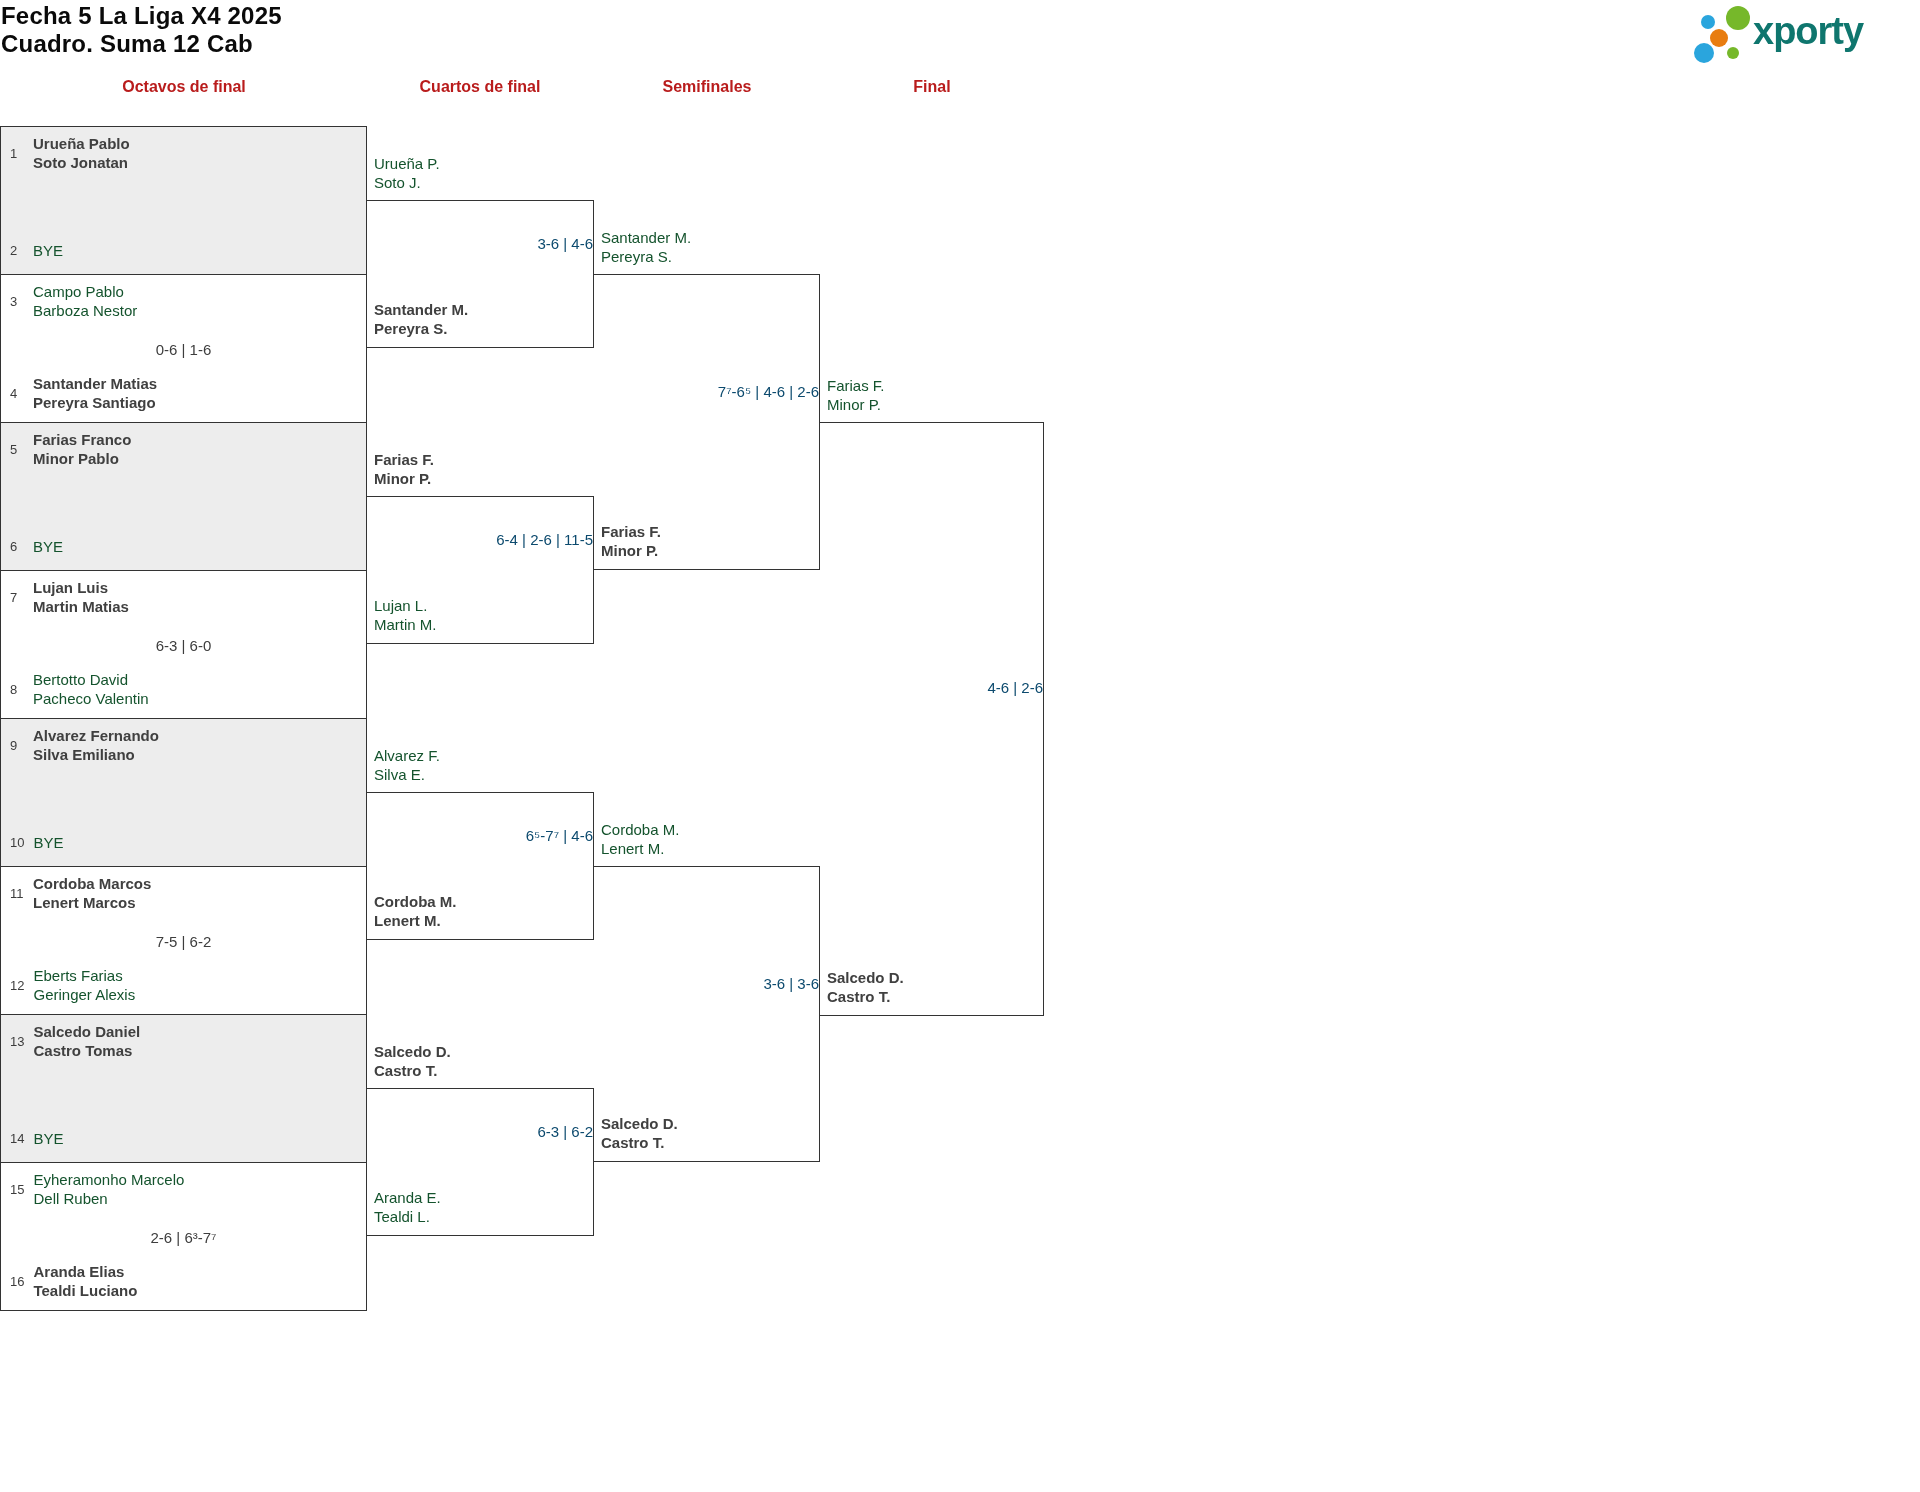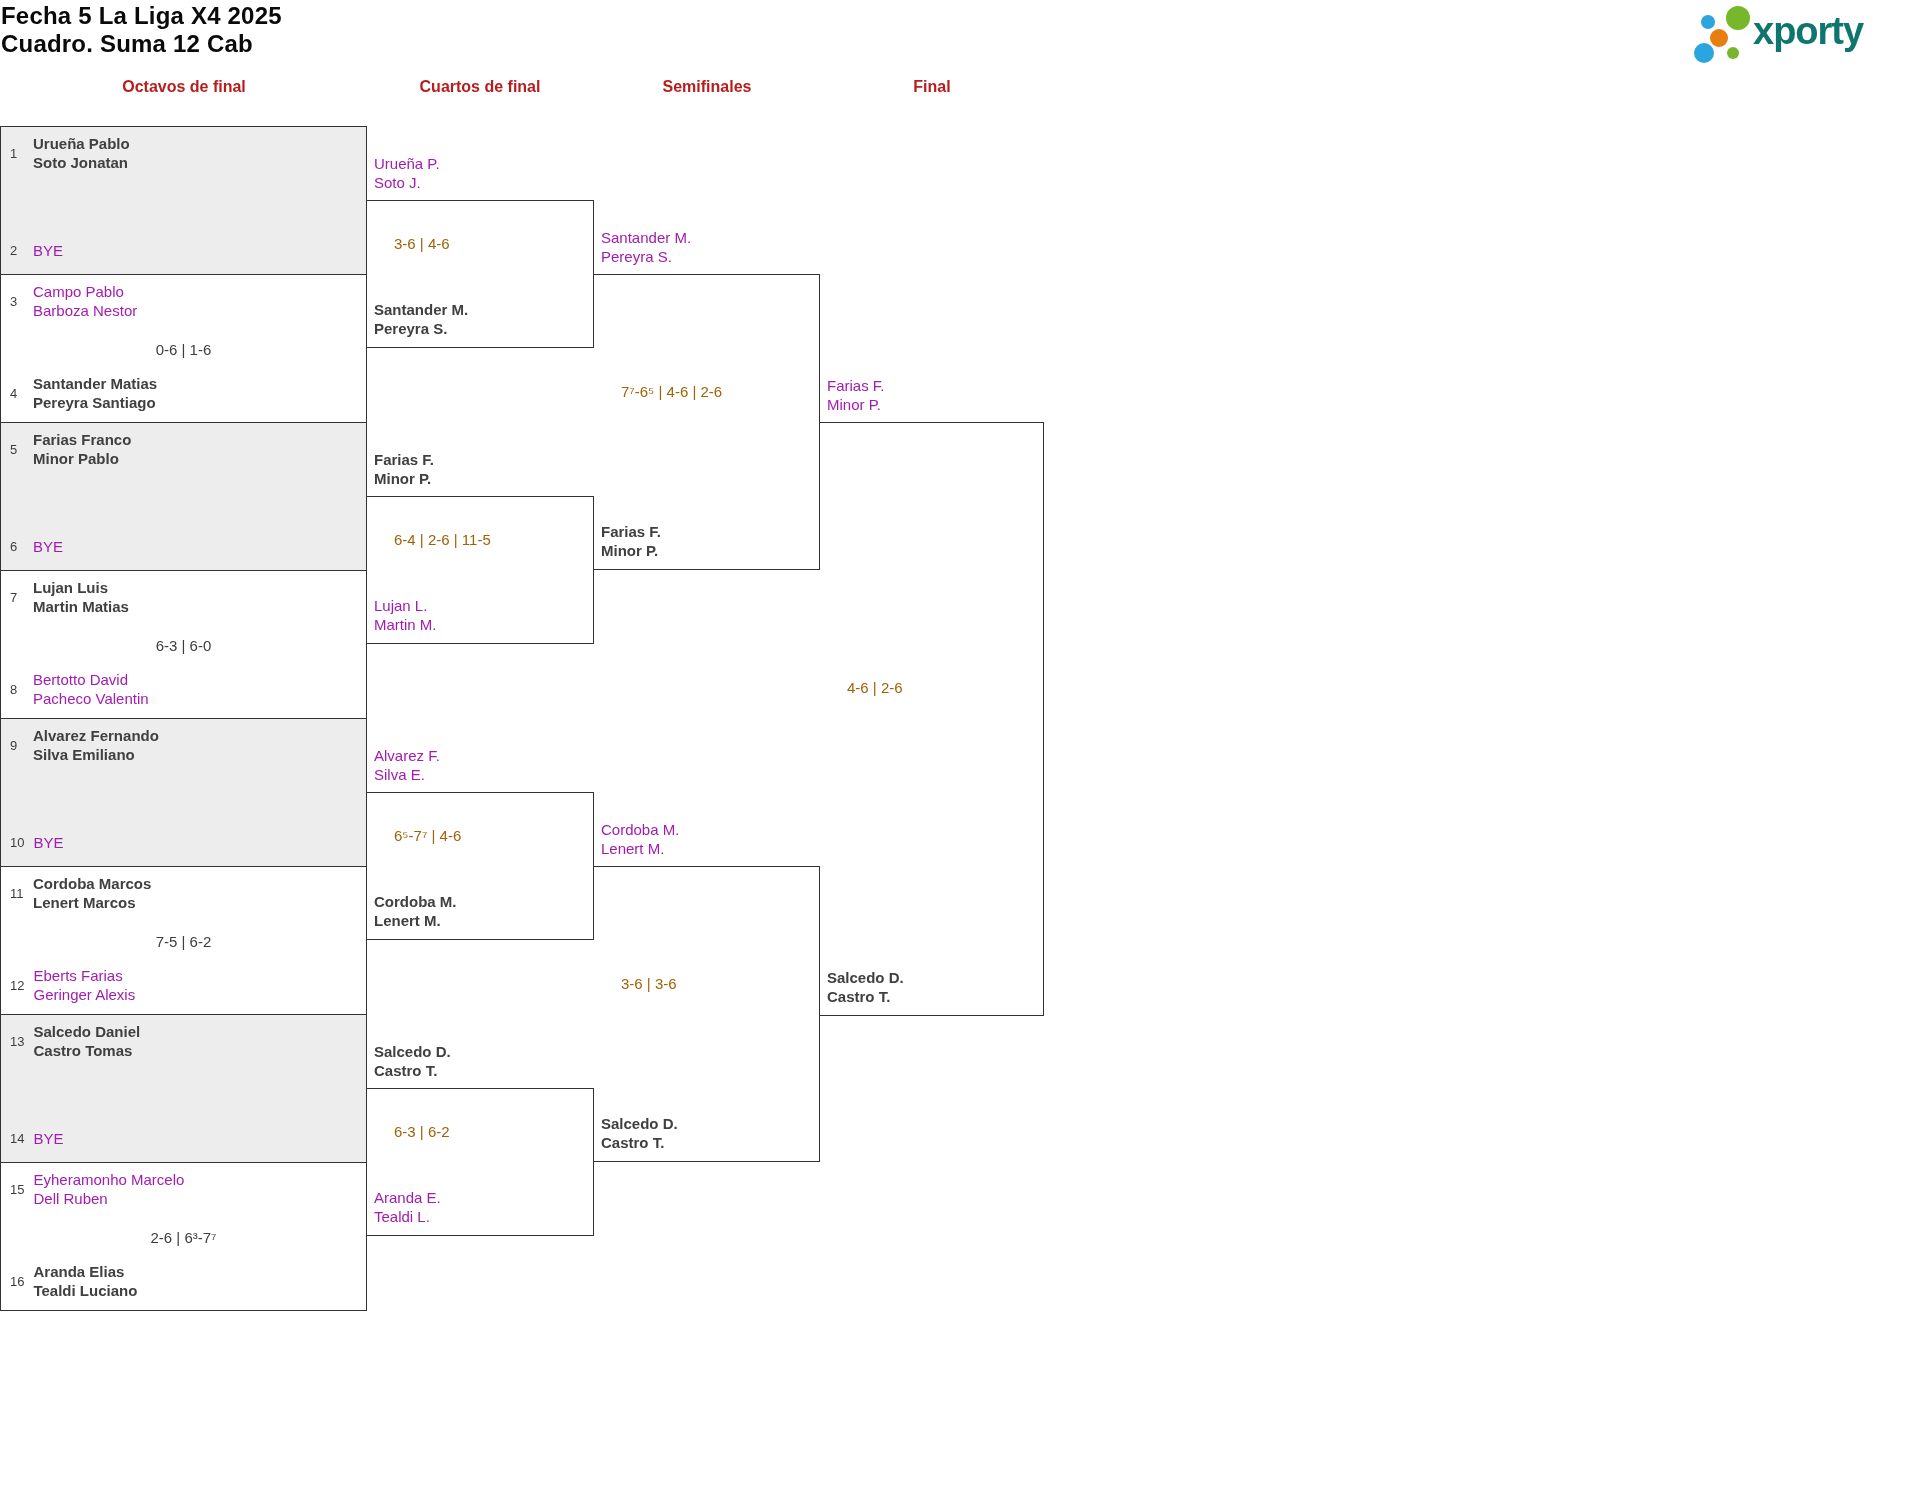--- a/index.html
+++ b/index.html
@@ -12,31 +12,31 @@
   .rh0{left:34px;}.rh1{left:330px;}.rh2{left:557px;}.rh3{left:782px;}
 
   
   .obox{position:absolute;left:0;width:367px;height:149px;border:1px solid #333;box-sizing:border-box;background:#ffffff;}
   .obox.shaded{background:#ededed;}
   .slot{position:absolute;left:9px;display:flex;align-items:center;gap:9px;}
   .slot.t{top:7px;}
   .slot.b{bottom:10px;}
   .slot.bye{bottom:14px;}
   .num{font-size:13px;color:#3d3d3d;min-width:14px;}
-  .names{font-size:15px;line-height:19px;color:#a21caf;}
+  .names{font-size:15px;line-height:19px;color:#14532d;}
   .names.w{font-weight:700;color:#404040;}
   .ln{display:block;}
   .oscore{position:absolute;left:0;right:0;top:50%;transform:translateY(-50%);text-align:center;font-size:15px;color:#3d3d3d;}
 
   
   .match{position:absolute;border-top:1px solid #333;border-bottom:1px solid #333;border-right:1px solid #333;box-sizing:border-box;}
   .tblock{position:absolute;left:8px;}
   .tblock.t1{top:-47px;}
   .tblock.t2{bottom:9px;}
-  .mscore{position:absolute;left:0;right:0;text-align:left;font-size:15px;color:#a16207;padding-left:28px;}
+  .mscore{position:absolute;left:0;right:0;text-align:right;font-size:15px;color:#0c4a6e;padding-left:28px;}
   .qf .mscore{top:34px;}
   .sf .mscore{top:108px;}
   .fin .mscore{top:256px;}
 
   .qf1{left:366px;top:200px;width:228px;height:148px;}
   .qf2{left:366px;top:496px;width:228px;height:148px;}
   .qf3{left:366px;top:792px;width:228px;height:148px;}
   .qf4{left:366px;top:1088px;width:228px;height:148px;}
   .sf1{left:593px;top:274px;width:227px;height:296px;}
   .sf2{left:593px;top:866px;width:227px;height:296px;}

